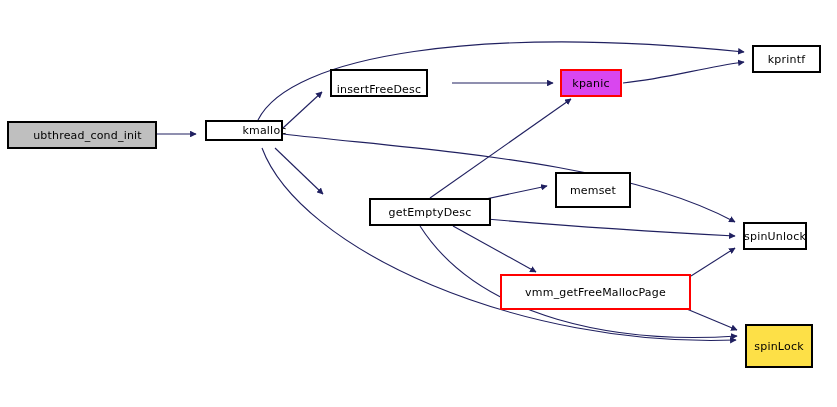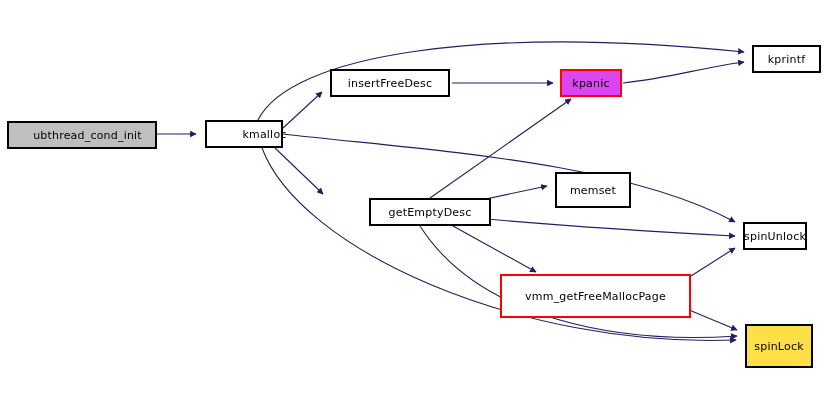--- a/index.html
+++ b/index.html
@@ -75,41 +75,41 @@
         <path d="M 453,226 L 536,272" fill="none" stroke="#202060" stroke-width="1.1" marker-end="url(#arrow)"></path>
         <path d="M 420,226 C 480,320 620,344 737,336" fill="none" stroke="#202060" stroke-width="1.1" marker-end="url(#arrow)"></path>
         <path d="M 691,276 L 735,248" fill="none" stroke="#202060" stroke-width="1.1" marker-end="url(#arrow)"></path>
         <path d="M 670,302 L 737,330" fill="none" stroke="#202060" stroke-width="1.1" marker-end="url(#arrow)"></path>
       </g>
   </svg>
 
   <div class="node current" style="left: 7px; top: 121px; width: 150px; height: 28px; border-color: rgb(0, 0, 0); background: rgb(191, 191, 191); padding-left: 11px;">
     <span class="node-label">ubthread_cond_init</span>
   </div>
-  <div class="node" style="left: 205px; top: 120px; width: 78px; height: 28px; border-color: rgb(0, 0, 0); background: rgb(255, 255, 255); padding-left: 41px;">
+  <div class="node" style="left: 205px; top: 120px; width: 78px; height: 21px; border-color: rgb(0, 0, 0); background: rgb(255, 255, 255); padding-left: 41px;">
     <span class="node-label">kmalloc</span>
   </div>
-  <div class="node" style="left: 330px; top: 69px; width: 120px; height: 28px; border-color: rgb(0, 0, 0); background: rgb(255, 255, 255);">
+  <div class="node" style="left: 330px; top: 69px; width: 98px; height: 28px; border-color: rgb(0, 0, 0); background: rgb(255, 255, 255); align-items: flex-end;">
     <span class="node-label">insertFreeDesc</span>
   </div>
   <div class="node red" style="left: 560px; top: 69px; width: 62px; height: 28px; border-color: rgb(255, 0, 0); background: #d946ef;">
     <span class="node-label">kpanic</span>
   </div>
   <div class="node" style="left: 752px; top: 45px; width: 69px; height: 28px; border-color: rgb(0, 0, 0); background: rgb(255, 255, 255);">
     <span class="node-label">kprintf</span>
   </div>
   <div class="node" style="left: 555px; top: 172px; width: 76px; height: 36px; border-color: rgb(0, 0, 0); background: rgb(255, 255, 255);">
     <span class="node-label">memset</span>
   </div>
   <div class="node" style="left: 331px; top: 198px; width: 122px; height: 28px; border-color: rgb(0, 0, 0); background: rgb(255, 255, 255); margin-left: 38px;">
     <span class="node-label">getEmptyDesc</span>
   </div>
   <div class="node" style="left: 743px; top: 222px; width: 64px; height: 28px; border-color: rgb(0, 0, 0); background: rgb(255, 255, 255);">
     <span class="node-label">spinUnlock</span>
   </div>
-  <div class="node red" style="left: 500px; top: 274px; width: 191px; height: 44px; border-color: rgb(255, 0, 0); background: rgb(255, 255, 255);">
+  <div class="node red" style="left: 500px; top: 274px; width: 191px; height: 36px; border-color: rgb(255, 0, 0); background: rgb(255, 255, 255);">
     <span class="node-label">vmm_getFreeMallocPage</span>
   </div>
   <div class="node" style="left: 745px; top: 324px; width: 68px; height: 44px; border-color: rgb(0, 0, 0); background: #fde047;">
     <span class="node-label">spinLock</span>
   </div>
 
 </div>
 
 </body></html>

